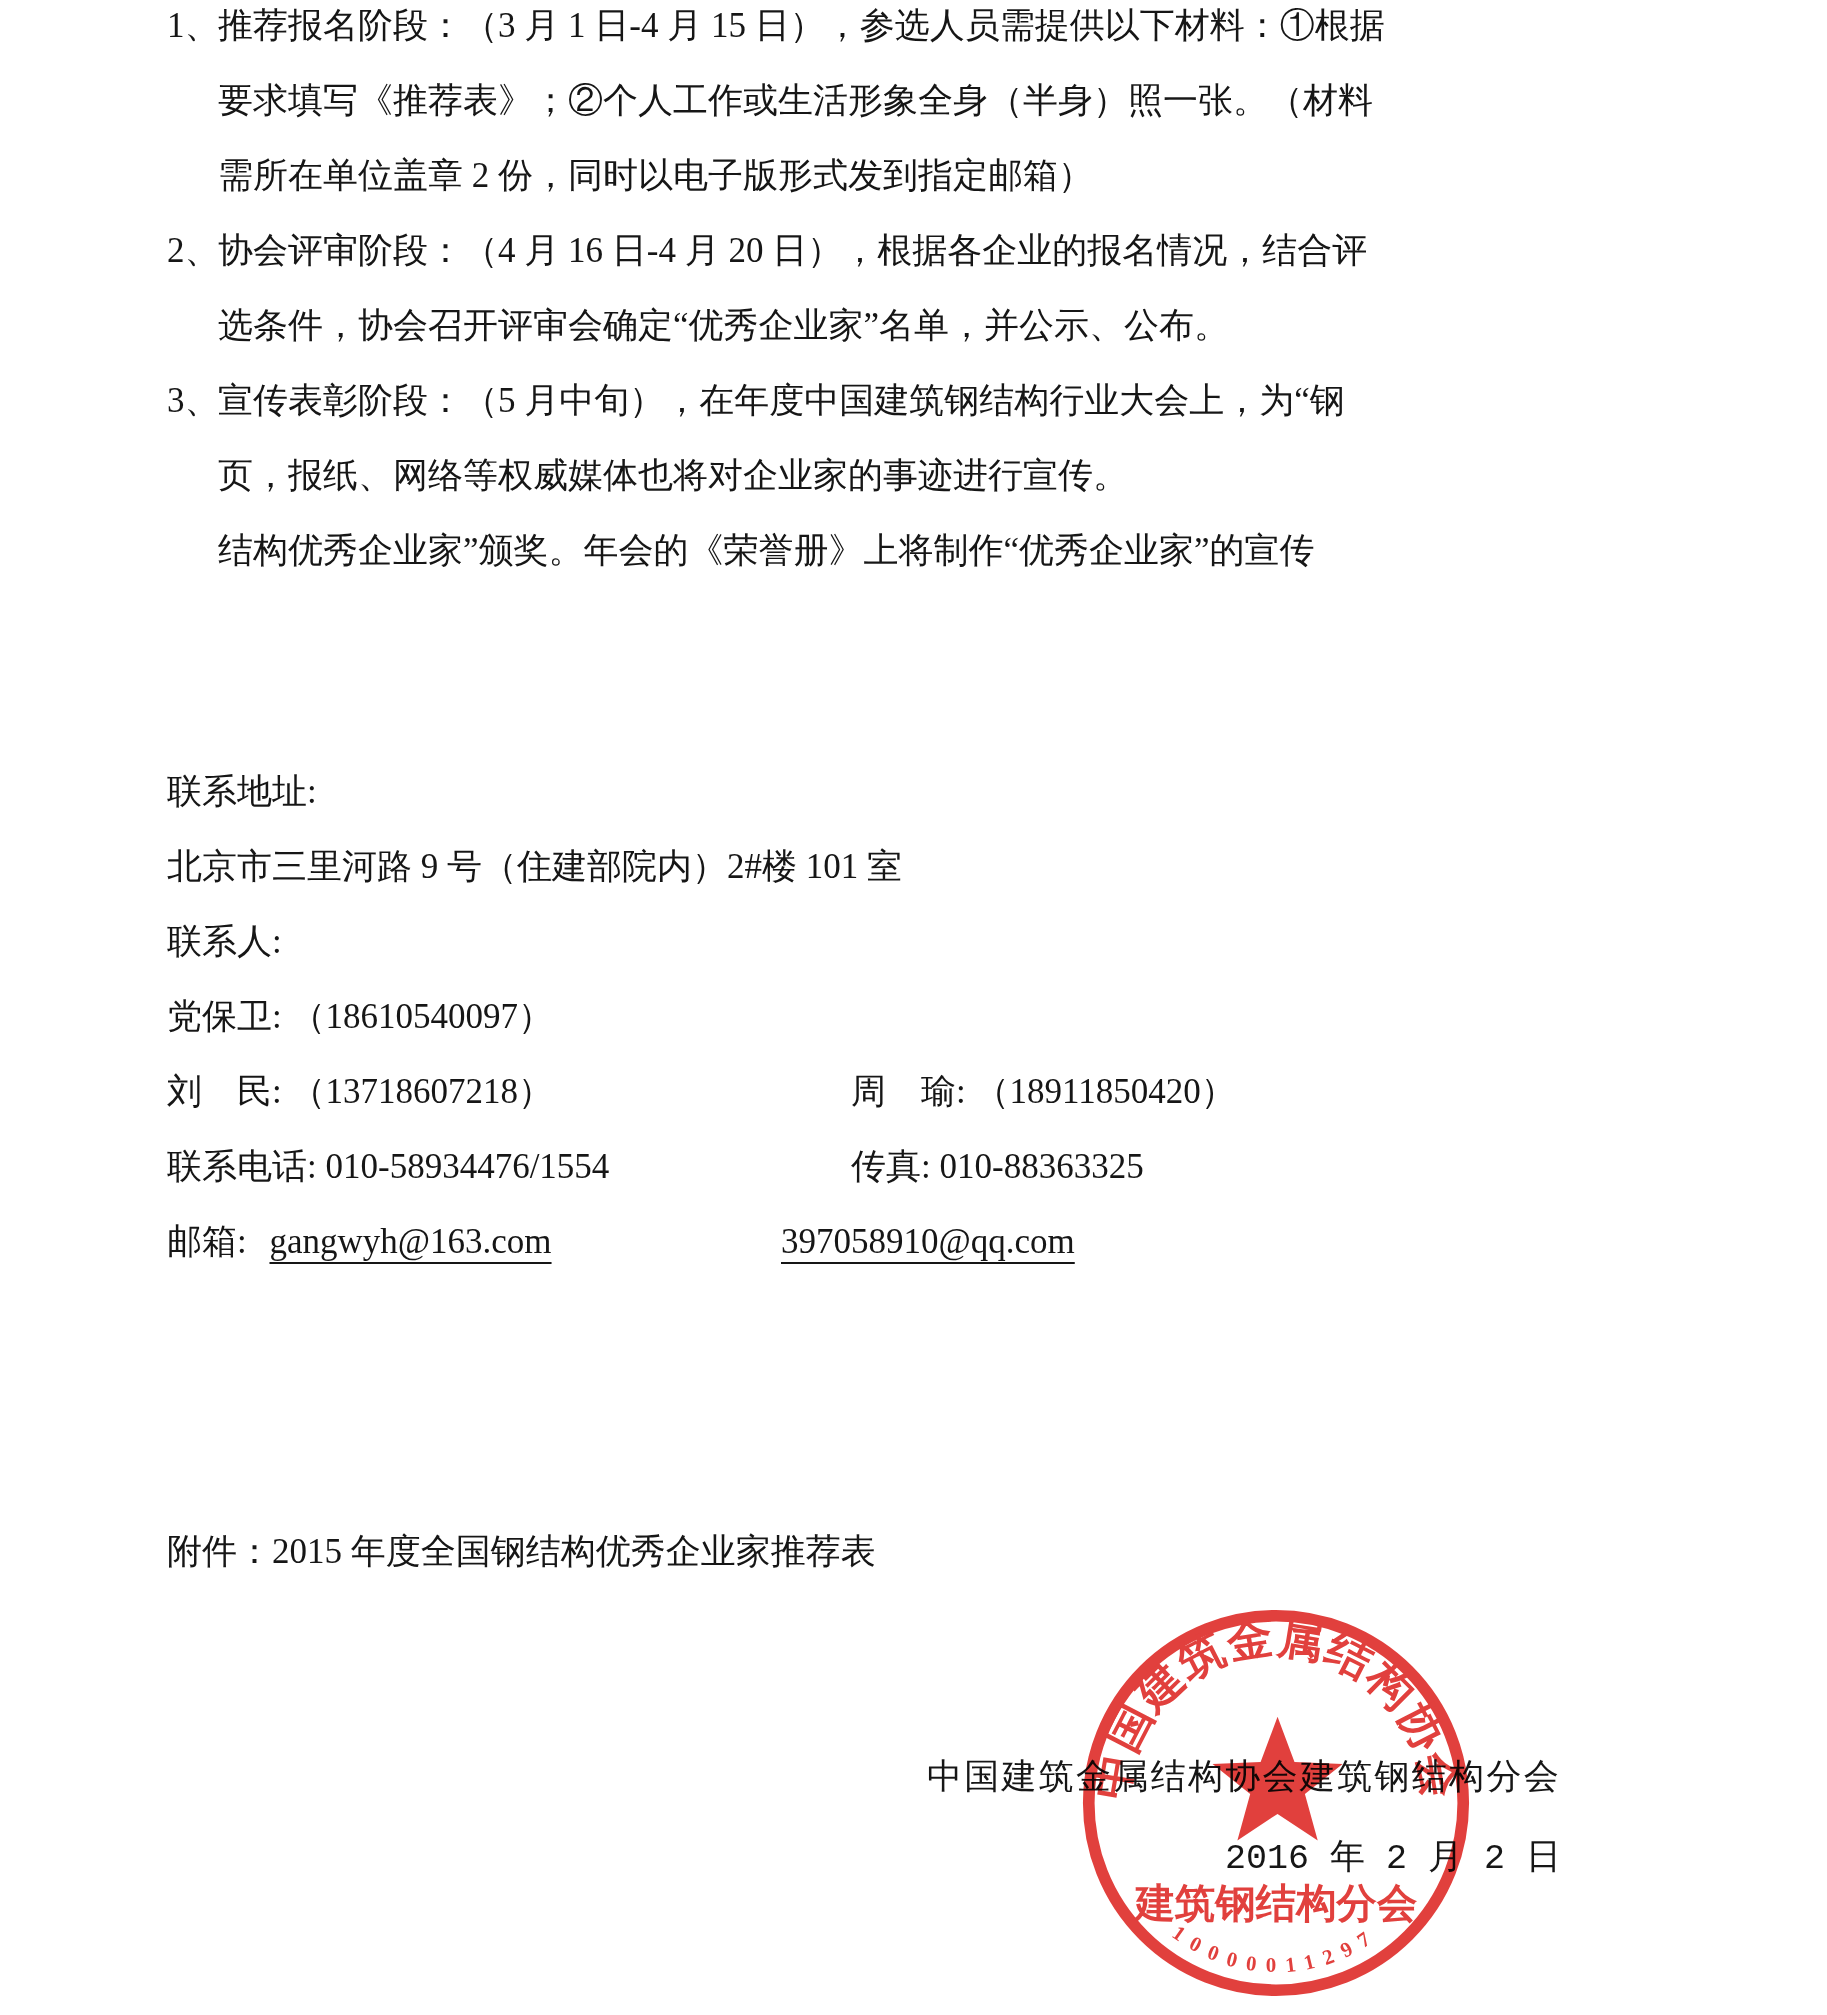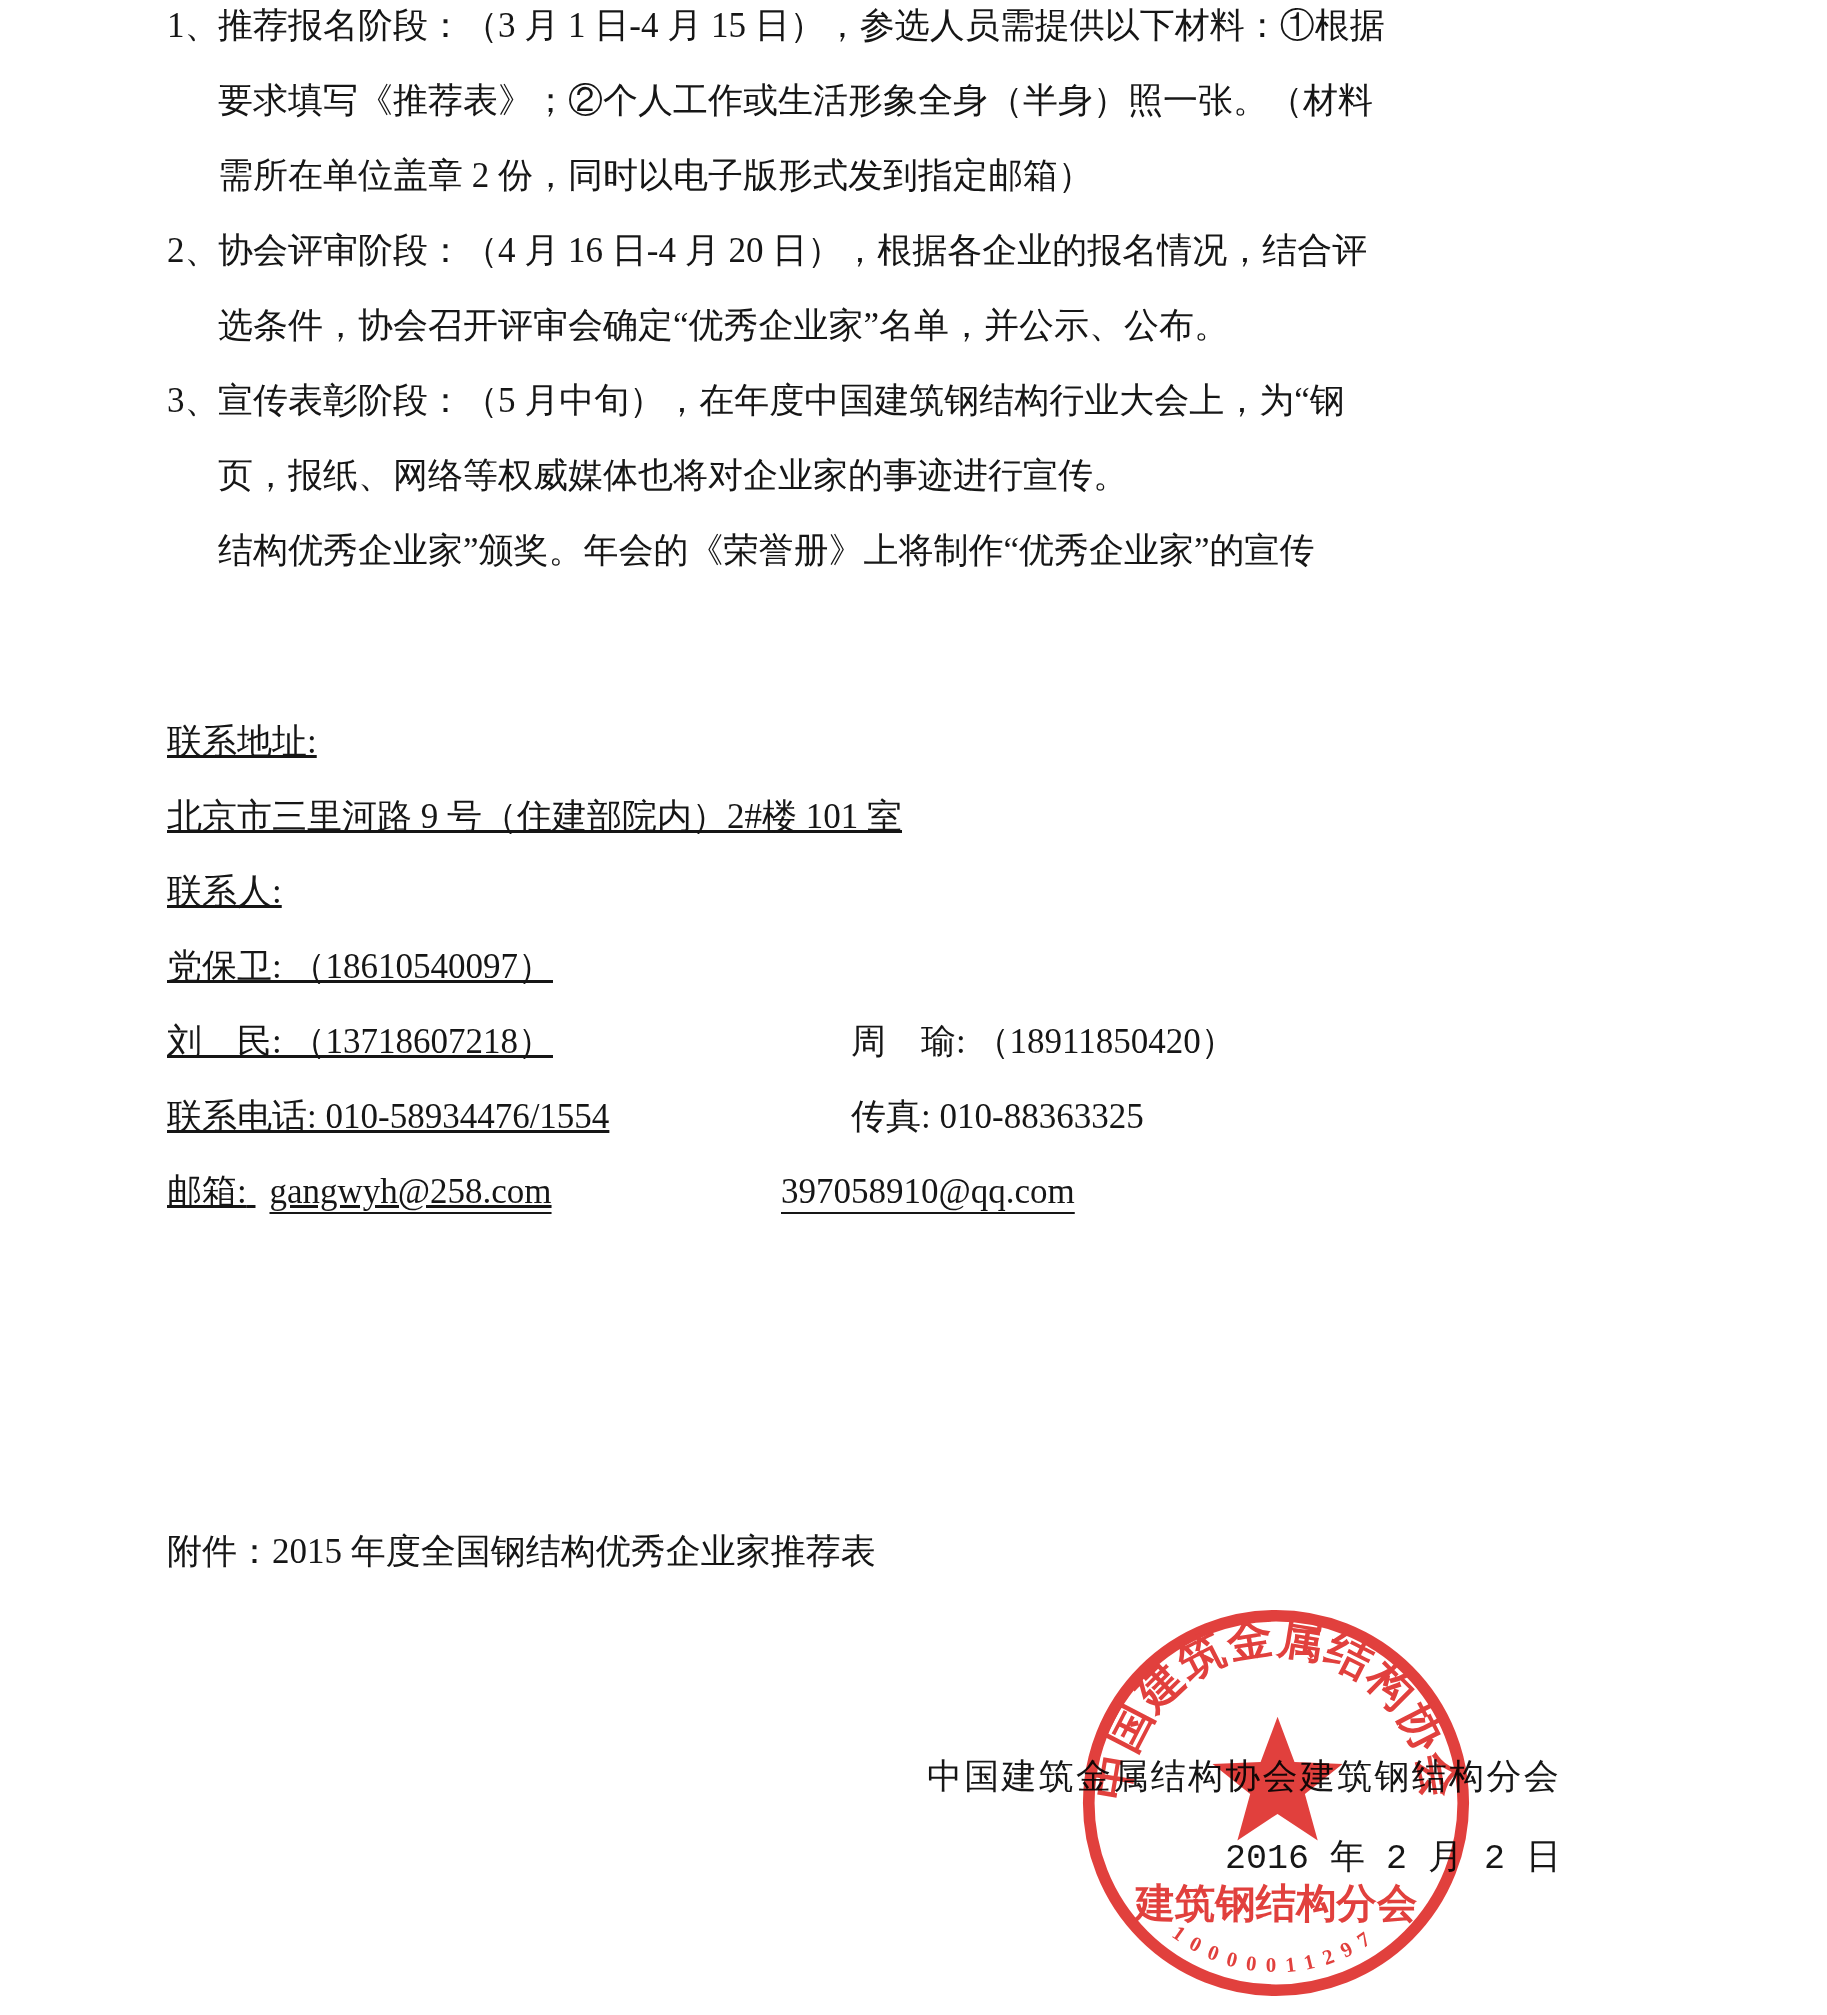--- a/index.html
+++ b/index.html
@@ -10,21 +10,21 @@
     overflow:hidden;
     font-family:"Liberation Serif","DejaVu Serif",serif;
     color:#161616;
   }
   .txt{font-size:35px;line-height:75px;white-space:nowrap;}
   
   .list{position:absolute;left:167px;top:-12.4px;}
   .item{position:relative;padding-left:51px;}
   .item-num{position:absolute;left:0;top:0;}
   
-  .contact{position:absolute;left:167px;top:704px;text-decoration:underline;}
+  .contact{position:absolute;left:167px;top:754px;}
   .row{position:relative;}
   .col2{position:absolute;left:684px;top:0;}
   .col2-mail{position:absolute;left:614px;top:0;}
   .email{text-decoration:underline;text-underline-offset:9.3px;text-decoration-thickness:2.3px;}
   
   .attachment{position:absolute;left:167px;top:1514px;}
   
   .sig-org{position:absolute;right:267px;top:1739px;letter-spacing:2.3px;}
   .sig-date{position:absolute;right:267px;top:1822px;font-family:Liberation Mono, monospace;}
   
@@ -69,21 +69,21 @@
     <div class="row">
       <span>刘　民: （13718607218）</span>
       <span class="col2">周　瑜: （18911850420）</span>
     </div>
     <div class="row">
       <span>联系电话: 010-58934476/1554</span>
       <span class="col2">传真: 010-88363325</span>
     </div>
     <div class="row">
       <span>邮箱:</span>
-      <span class="email" style="margin-left:14px">gangwyh@258.com</span>
+      <span class="email" style="margin-left:14px">gangwyh@163.com</span>
       <span class="col2-mail email">397058910@qq.com</span>
     </div>
   </div>
 
   <div class="attachment txt">附件：2015 年度全国钢结构优秀企业家推荐表</div>
 
   <div class="sig-org txt">中国建筑金属结构协会建筑钢结构分会</div>
   <div class="sig-date txt">2016 年 2 月 2 日</div>
 
   <svg class="seal" viewBox="0 0 520 520" aria-hidden="true">

